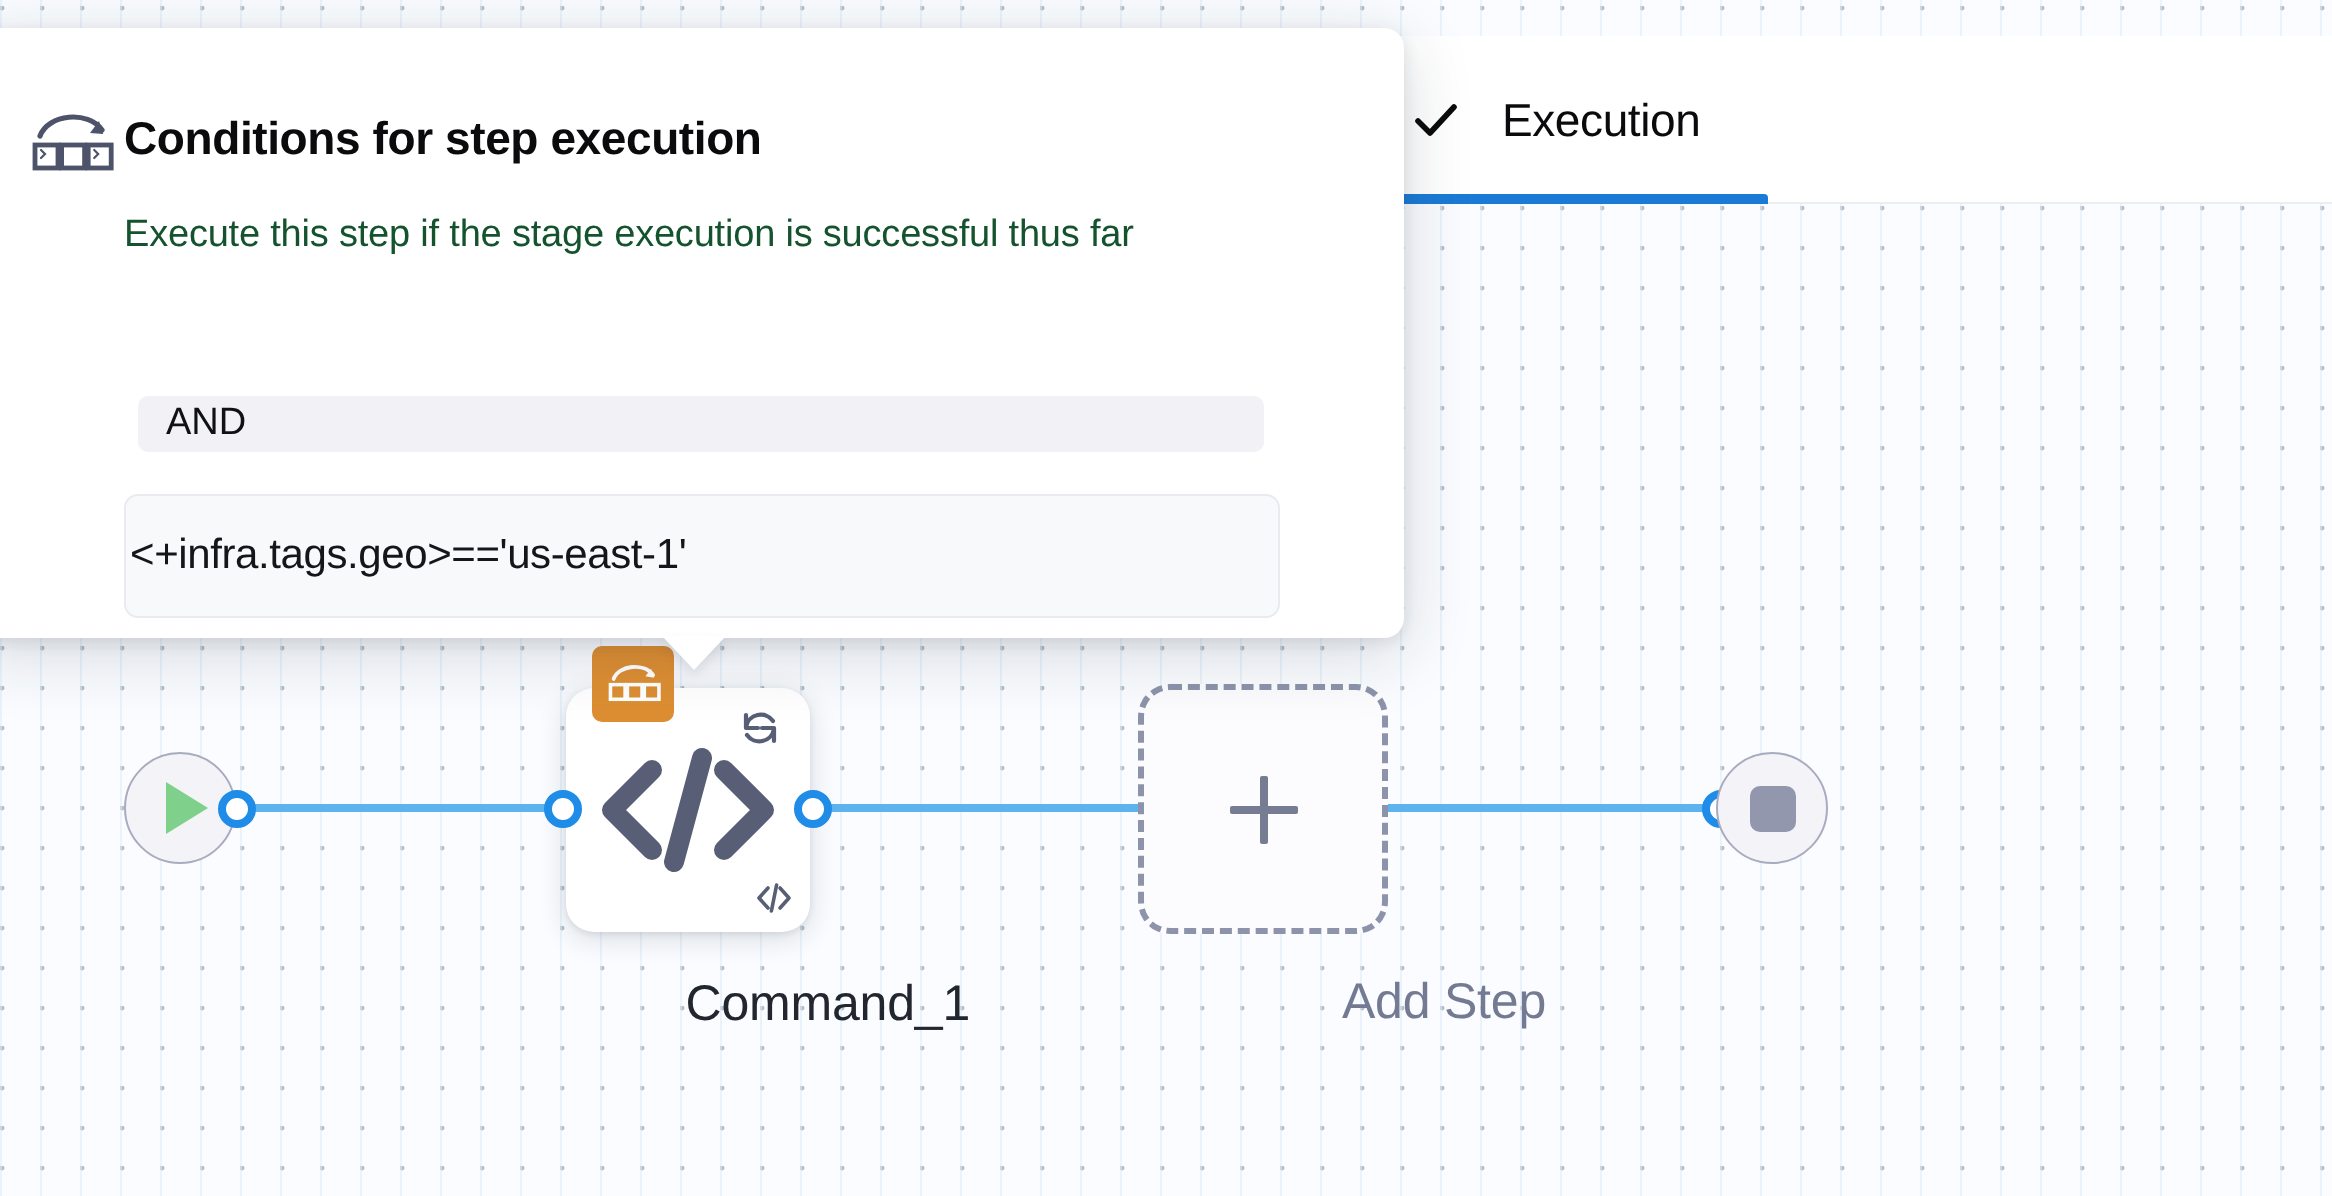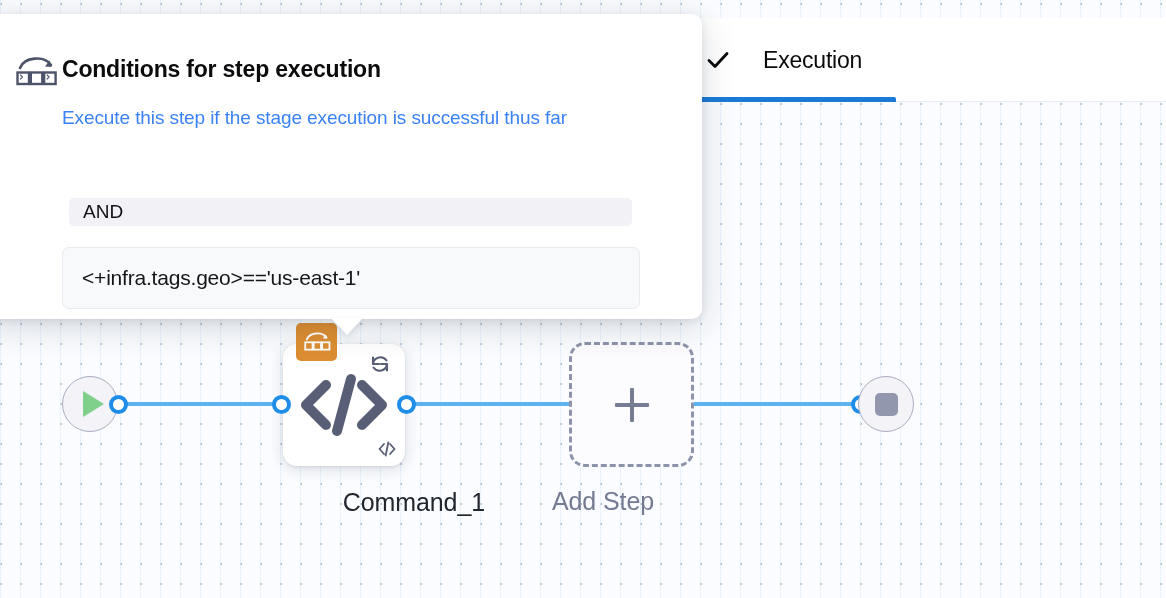--- a/index.html
+++ b/index.html
@@ -49,21 +49,21 @@
     top: 0;
     height: 84px;
     display: flex;
     align-items: center;
     gap: 0px;
   }
   .tab {
     height: 84px;
     display: flex;
     align-items: center;
-    gap: 32px;
+    gap: 20px;
     padding: 0 34px;
     font-size: 23px;
     letter-spacing: -0.2px;
     color: #0b0b0d;
     cursor: pointer;
     position: relative;
   }
   .tab.active::after {
     content: "";
     position: absolute;
@@ -183,23 +183,23 @@
     content: "";
     position: absolute;
     background: #767c92;
     border-radius: 1px;
   }
   .plus::before { left: 15px; top: 0; width: 4px; height: 34px; }
   .plus::after  { top: 15px; left: 0; height: 4px; width: 34px; }
 
   .addstep-label {
     position: absolute;
-    left: 462px; top: 487px;
+    left: 491px; top: 487px;
     width: 282px;
-    text-align: center;
+    text-align: right;
     font-size: 25px;
     color: #737a92;
     letter-spacing: -0.1px;
   }
 
   
   .popover {
     position: absolute;
     left: -14px; top: 14px;
     width: 716px;
@@ -231,21 +231,21 @@
     font-size: 23px;
     font-weight: bold;
     color: #0b0b0d;
     letter-spacing: -0.2px;
     text-align: right;
   }
   .pop-sub {
     position: absolute;
     left: 76px; top: 93px;
     font-size: 19px;
-    color: #3b82f6;
+    color: #14532d;
     letter-spacing: -0.1px;
   }
   .cond-operator {
     position: absolute;
     left: 83px; top: 136px;
     width: 563px; height: 28px;
     background: #f1f1f6;
     border-radius: 5px;
     display: flex;
     align-items: center;
@@ -263,21 +263,21 @@
   }
   .expr-box {
     position: absolute;
     left: 76px; top: 233px;
     width: 578px; height: 62px;
     background: #f8f9fb;
     border: 1px solid #e9ebf0;
     border-radius: 7px;
     display: flex;
     align-items: center;
-    padding-left: 19px;
+    padding-left: 2px;
     font-size: 21px;
     color: #15161a;
     letter-spacing: -0.2px;
   }
 </style>
 </head>
 <body>
 
 <div id="root">
 

